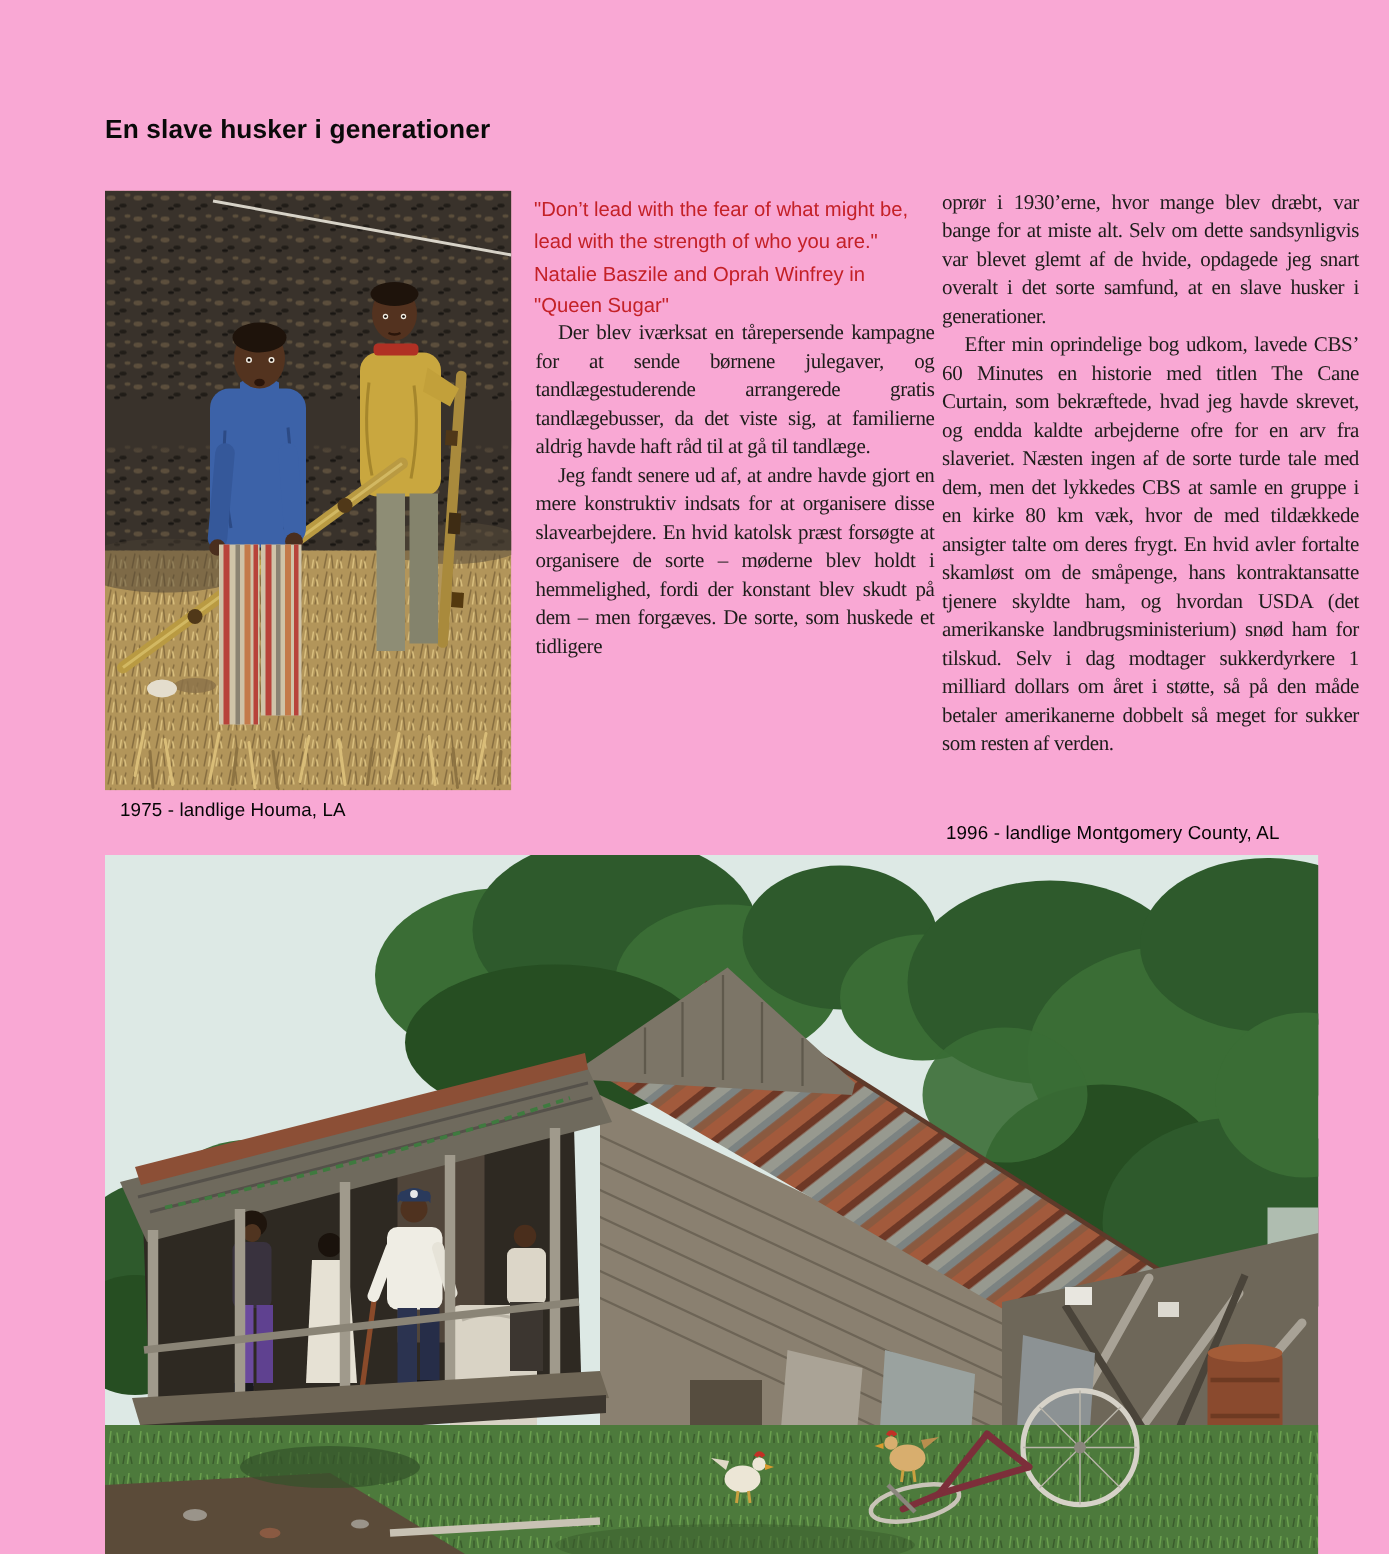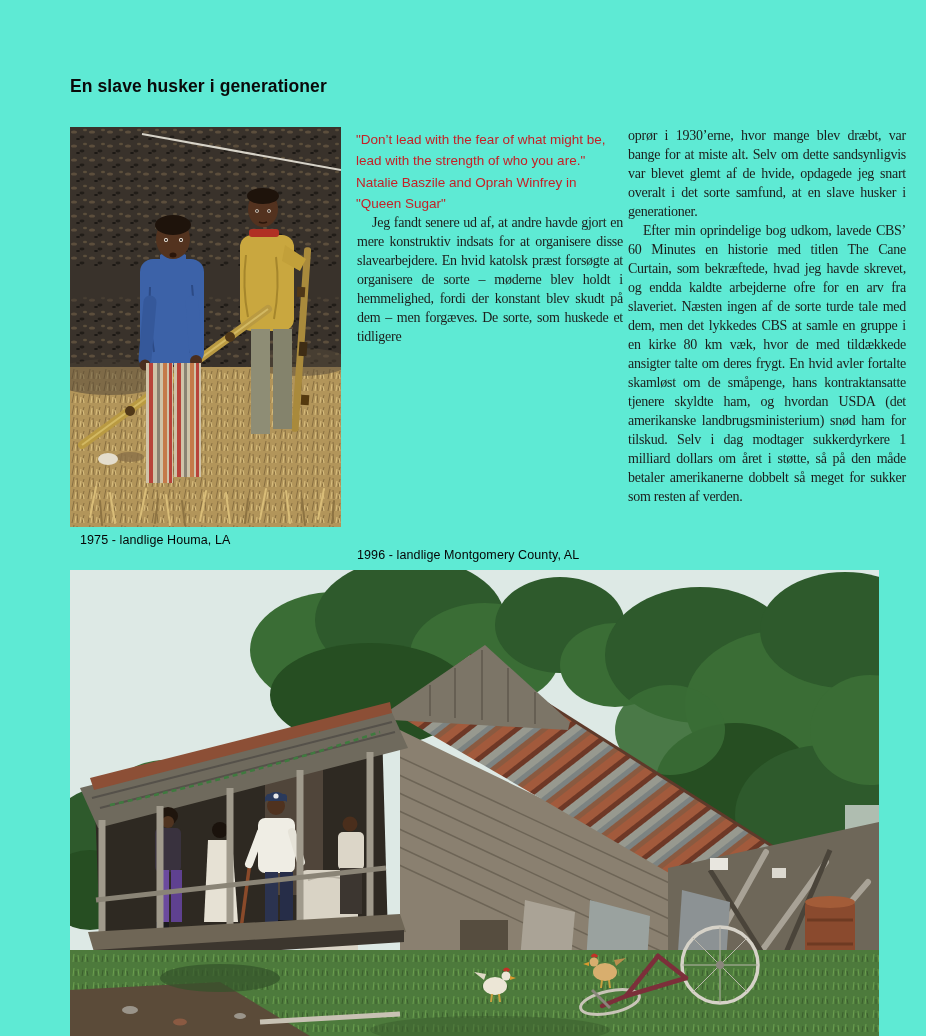--- a/index.html
+++ b/index.html
@@ -1,33 +1,33 @@
 <!DOCTYPE html>
 <html lang="da"><head>
 <meta charset="utf-8">
 <style>
   html,body{margin:0;padding:0;background:#ffffff;}
   .page{
-    position:relative;width:926px;height:1036px;background:#5eead4;
+    position:relative;width:926px;height:1036px;background:#f9a8d4;
     overflow:hidden;font-family:"Liberation Sans",sans-serif;
   }
   .title{
     position:absolute;left:70px;top:76px;margin:0;
     font-family:"Liberation Sans",sans-serif;font-size:17.5px;font-weight:700;
     color:#0a0a0a;letter-spacing:0.1px;
   }
   .photo{position:absolute;overflow:hidden;}
   .photo-top{left:70px;top:127px;width:271px;height:400px;}
   .photo-bottom{left:70px;top:570px;width:809px;height:466px;}
   .caption{
     position:absolute;font-family:"Liberation Sans",sans-serif;
     font-size:12.5px;color:#050505;letter-spacing:0.1px;
   }
   .caption-top{left:80px;top:533px;}
-  .caption-bottom{left:357px;top:548px;width:496px;text-align:left;}
+  .caption-bottom{left:357px;top:548px;width:496px;text-align:right;}
   .pull-quote{
     position:absolute;left:356px;top:129px;width:258px;
     font-family:"Liberation Sans",sans-serif;font-size:13.5px;line-height:21.3px;
     color:#c42127;white-space:pre-line;
   }
   .col{
     position:absolute;
     font-family:"Liberation Serif","DejaVu Serif",serif;
     font-size:14px;line-height:19px;color:#1d1d1b;
     text-align:justify;letter-spacing:-0.25px;
@@ -144,20 +144,21 @@
   </div>
 
   <div class="caption caption-top">1975 - landlige Houma, LA</div>
 
   <div class="pull-quote">"Don’t lead with the fear of what might be,
 lead with the strength of who you are."
 Natalie Baszile and Oprah Winfrey in
 "Queen Sugar"</div>
 
   <div class="col col-middle">
+    <p class="indent">Der blev iværksat en tårepersende kampagne for at sende børnene julegaver, og tandlægestuderende arrangerede gratis tandlægebusser, da det viste sig, at familierne aldrig havde haft råd til at gå til tandlæge.</p>
     <p class="indent">Jeg fandt senere ud af, at andre havde gjort en mere konstruktiv indsats for at organisere disse slavearbejdere. En hvid katolsk præst forsøgte at organisere de sorte – møderne blev holdt i hemmelighed, fordi der konstant blev skudt på dem – men forgæves. De sorte, som huskede et tidligere</p>
   </div>
 
   <div class="col col-right">
     <p>oprør i 1930’erne, hvor mange blev dræbt, var bange for at miste alt. Selv om dette sandsynligvis var blevet glemt af de hvide, opdagede jeg snart overalt i det sorte samfund, at en slave husker i generationer.</p>
     <p class="indent">Efter min oprindelige bog udkom, lavede CBS’ 60 Minutes en historie med titlen The Cane Curtain, som bekræftede, hvad jeg havde skrevet, og endda kaldte arbejderne ofre for en arv fra slaveriet. Næsten ingen af de sorte turde tale med dem, men det lykkedes CBS at samle en gruppe i en kirke 80 km væk, hvor de med tildækkede ansigter talte om deres frygt. En hvid avler fortalte skamløst om de småpenge, hans kontraktansatte tjenere skyldte ham, og hvordan USDA (det amerikanske landbrugsministerium) snød ham for tilskud. Selv i dag modtager sukkerdyrkere 1 milliard dollars om året i støtte, så på den måde betaler amerikanerne dobbelt så meget for sukker som resten af verden.</p>
   </div>
 
   <div class="caption caption-bottom">1996 - landlige Montgomery County, AL</div>
 

